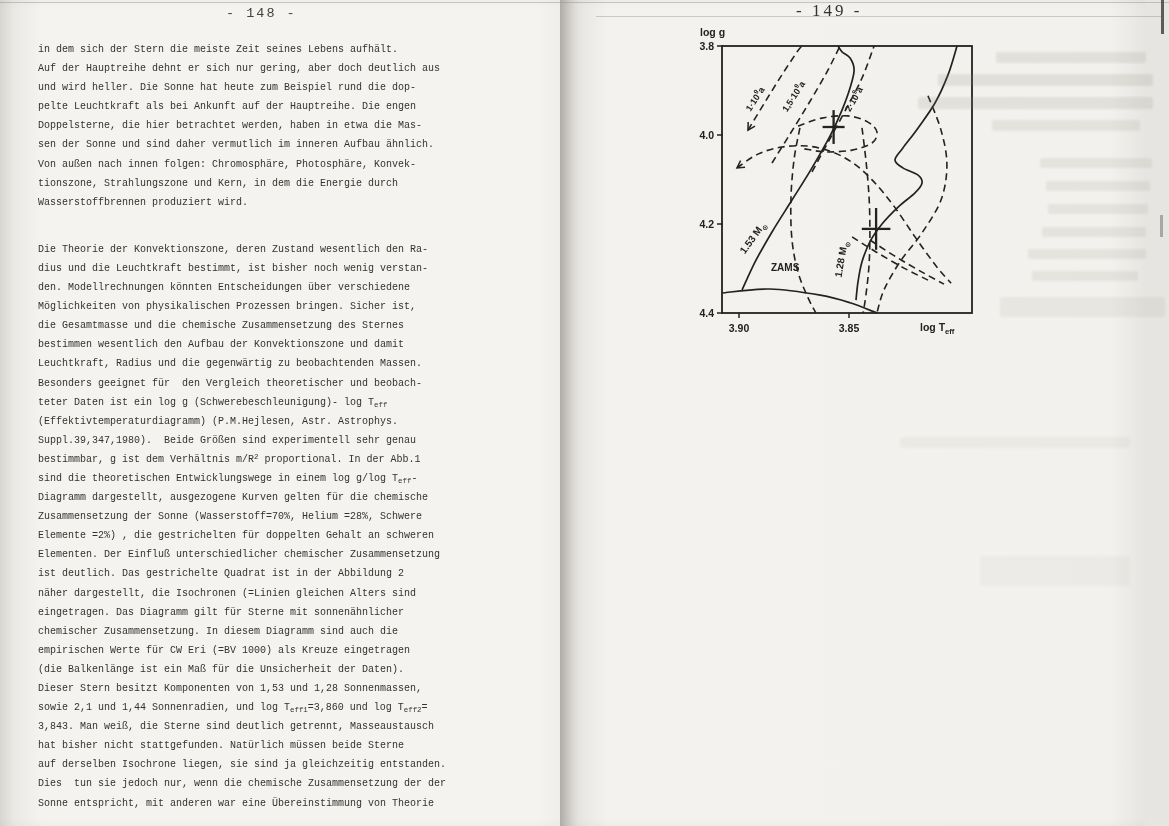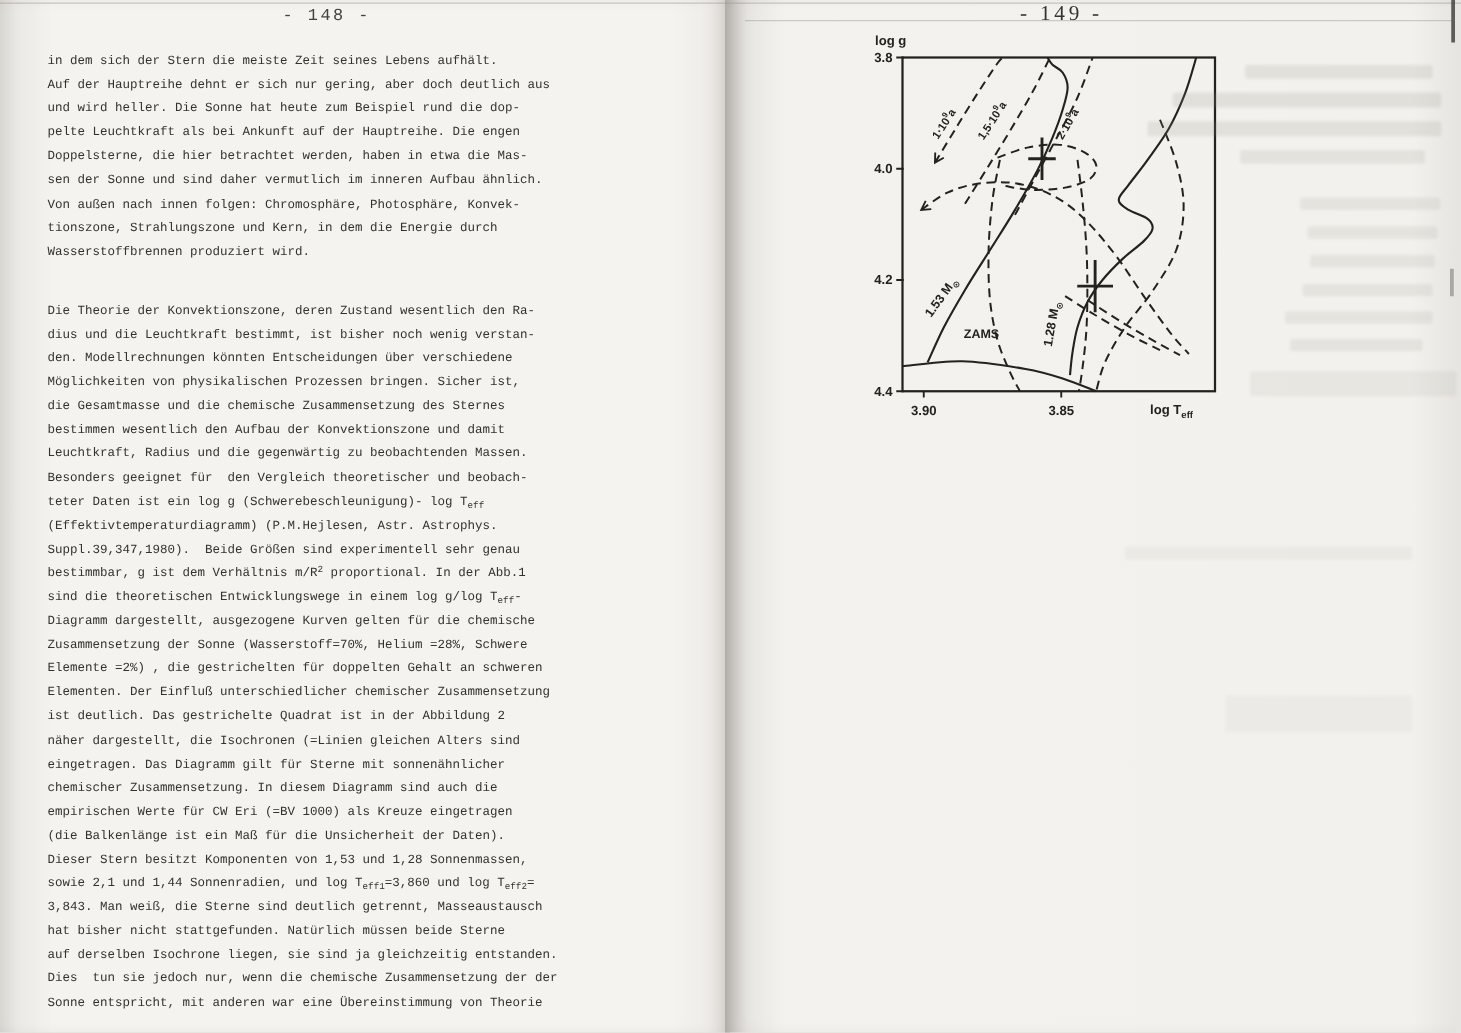--- a/index.html
+++ b/index.html
@@ -2,21 +2,21 @@
 <html><head>
 <meta charset="utf-8">
 <style>
   html,body{margin:0;padding:0;}
   body{position:relative;width:1169px;height:826px;overflow:hidden;
        background:#e6e5e1;font-family:"Liberation Mono","DejaVu Sans Mono",monospace;}
   .page{position:absolute;top:0;height:826px;}
   #left-page{left:0;width:584px;
      background:linear-gradient(90deg,#d8d6d1 0,#ebe9e5 14px,#f4f3ef 42px,#f4f3ef 92%,#ece9e5 100%);
      box-shadow:inset -14px 0 18px -12px rgba(70,66,60,.35);}
-  #right-page{left:580px;width:585px;
+  #right-page{left:560px;width:585px;
      background:linear-gradient(90deg,#d0cec9 0,#e8e6e2 18px,#f3f2ee 48px,#f2f1ed 94%,#e7e5e1 100%);
      box-shadow:inset 16px 0 20px -14px rgba(70,66,60,.4);}
   .pagenum{position:absolute;color:#45433e;white-space:pre;}
   #left-page .pagenum{top:6px;left:226px;font-size:13.5px;letter-spacing:2px;}
   #right-page .pagenum{top:1px;left:236px;font-family:"Liberation Serif","DejaVu Serif",serif;
       font-size:17px;letter-spacing:3px;color:#35332f;}
   .bodytext{position:absolute;font-size:10px;line-height:19.1px;color:#34322d;white-space:pre;}
   #left-text{left:38px;top:40px;}
   .para + .para{margin-top:28px;}
   .tline{height:19.1px;}

